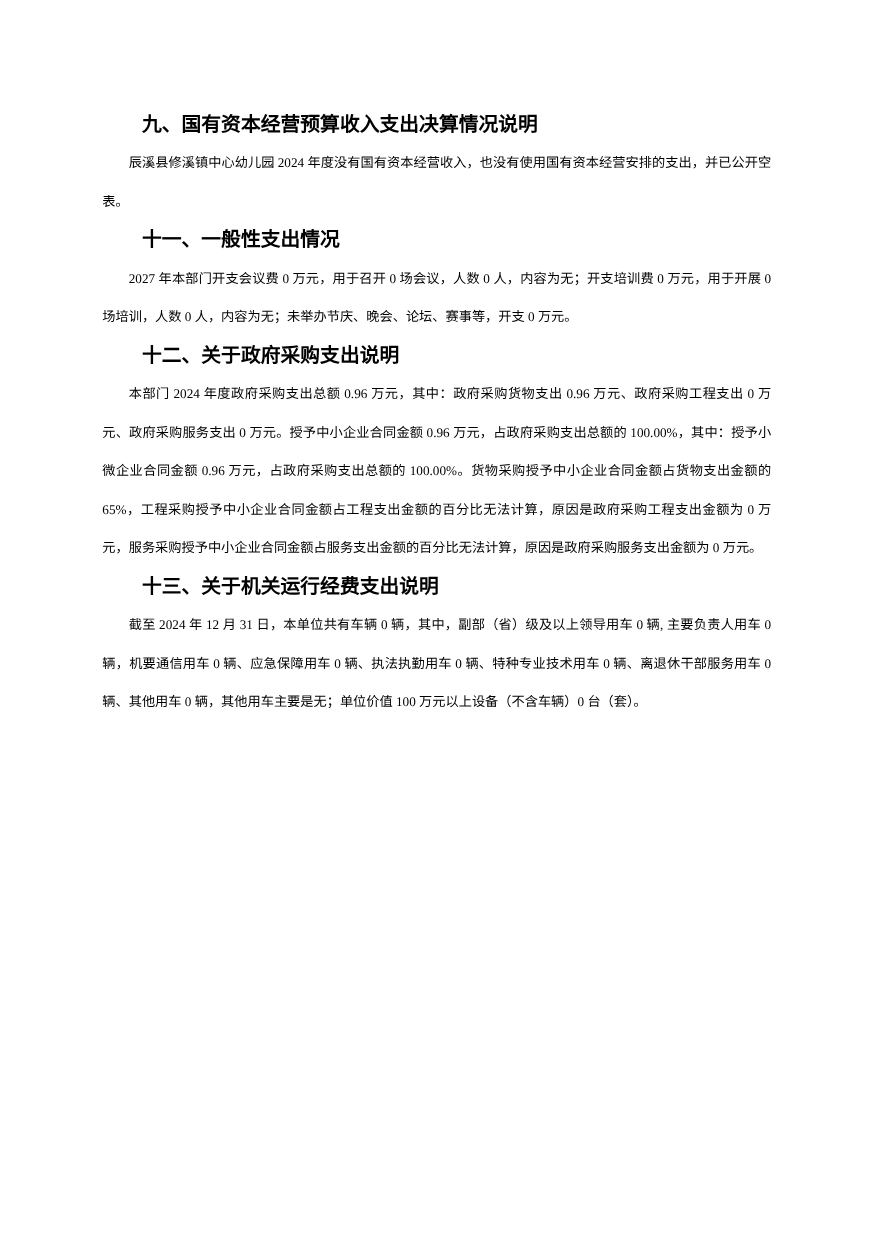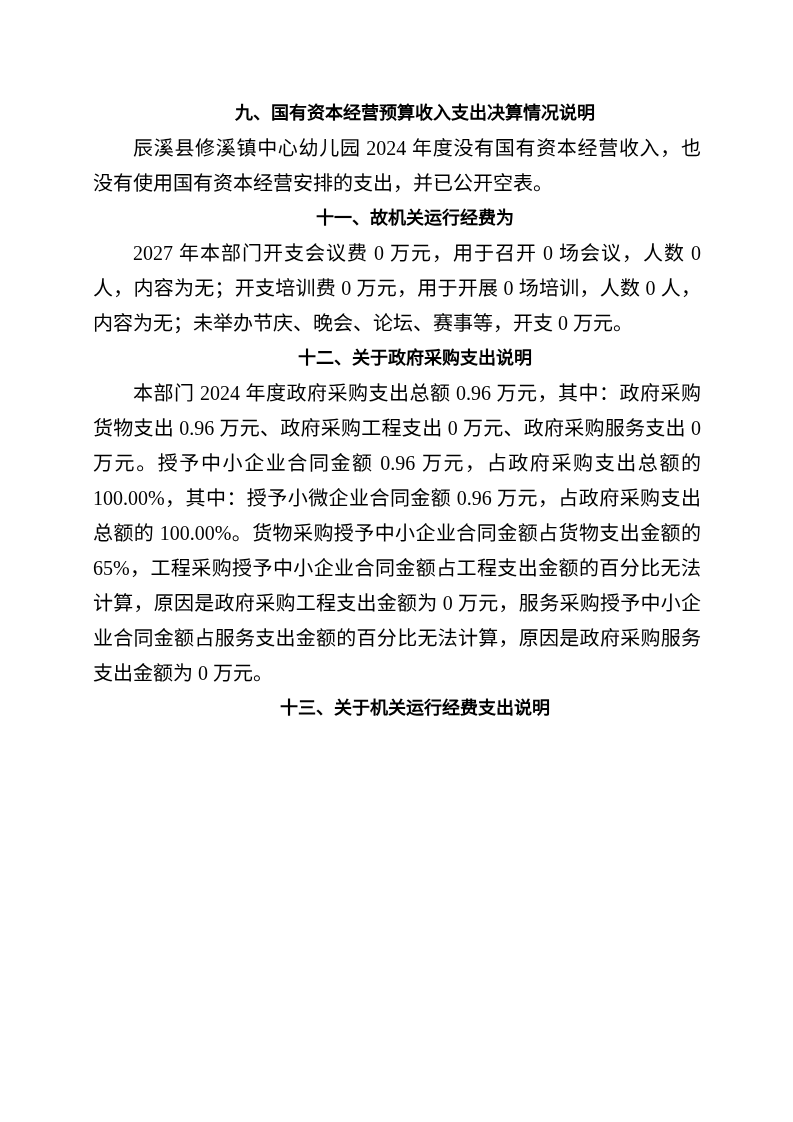--- a/index.html
+++ b/index.html
@@ -23,53 +23,54 @@
     margin: 0;
   }
   .sec-heading {
     font-family: "Liberation Sans", "DejaVu Sans", sans-serif;
     font-weight: 700;
     font-size: 18px;
     line-height: 35px;
     margin: 0;
     padding: 0;
     text-indent: 2em;
-    text-align: center;
+    text-align: left;
     color: #000000;
   }
   .sec-para {
     font-family: "Liberation Serif", "DejaVu Serif", serif;
     font-weight: 400;
-    font-size: 20px;
+    font-size: 12px;
     line-height: 35px;
     margin: 0;
     padding: 0;
     text-indent: 2em;
     text-align: justify;
     color: #000000;
   }
 </style>
 </head>
 <body>
 
 <div class="page">
 
   <div class="doc-section">
     <h2 class="sec-heading">九、国有资本经营预算收入支出决算情况说明</h2>
     <p class="sec-para">辰溪县修溪镇中心幼儿园 2024 年度没有国有资本经营收入，也没有使用国有资本经营安排的支出，并已公开空表。</p>
   </div>
 
 
   <div class="doc-section">
-    <h2 class="sec-heading">十一、故机关运行经费为</h2>
+    <h2 class="sec-heading">十一、一般性支出情况</h2>
     <p class="sec-para">2027 年本部门开支会议费 0 万元，用于召开 0 场会议，人数 0 人，内容为无；开支培训费 0 万元，用于开展 0 场培训，人数 0 人，内容为无；未举办节庆、晚会、论坛、赛事等，开支 0 万元。</p>
   </div>
 
   <div class="doc-section">
     <h2 class="sec-heading">十二、关于政府采购支出说明</h2>
     <p class="sec-para">本部门 2024 年度政府采购支出总额 0.96 万元，其中：政府采购货物支出 0.96 万元、政府采购工程支出 0 万元、政府采购服务支出 0 万元。授予中小企业合同金额 0.96 万元，占政府采购支出总额的 100.00%，其中：授予小微企业合同金额 0.96 万元，占政府采购支出总额的 100.00%。货物采购授予中小企业合同金额占货物支出金额的 65%，工程采购授予中小企业合同金额占工程支出金额的百分比无法计算，原因是政府采购工程支出金额为 0 万元，服务采购授予中小企业合同金额占服务支出金额的百分比无法计算，原因是政府采购服务支出金额为 0 万元。</p>
   </div>
 
   <div class="doc-section">
     <h2 class="sec-heading">十三、关于机关运行经费支出说明</h2>
+    <p class="sec-para">截至 2024 年 12 月 31 日，本单位共有车辆 0 辆，其中，副部（省）级及以上领导用车 0 辆, 主要负责人用车 0 辆，机要通信用车 0 辆、应急保障用车 0 辆、执法执勤用车 0 辆、特种专业技术用车 0 辆、离退休干部服务用车 0 辆、其他用车 0 辆，其他用车主要是无；单位价值 100 万元以上设备（不含车辆）0 台（套）。</p>
   </div>
 
 </div>
 
 </body></html>

